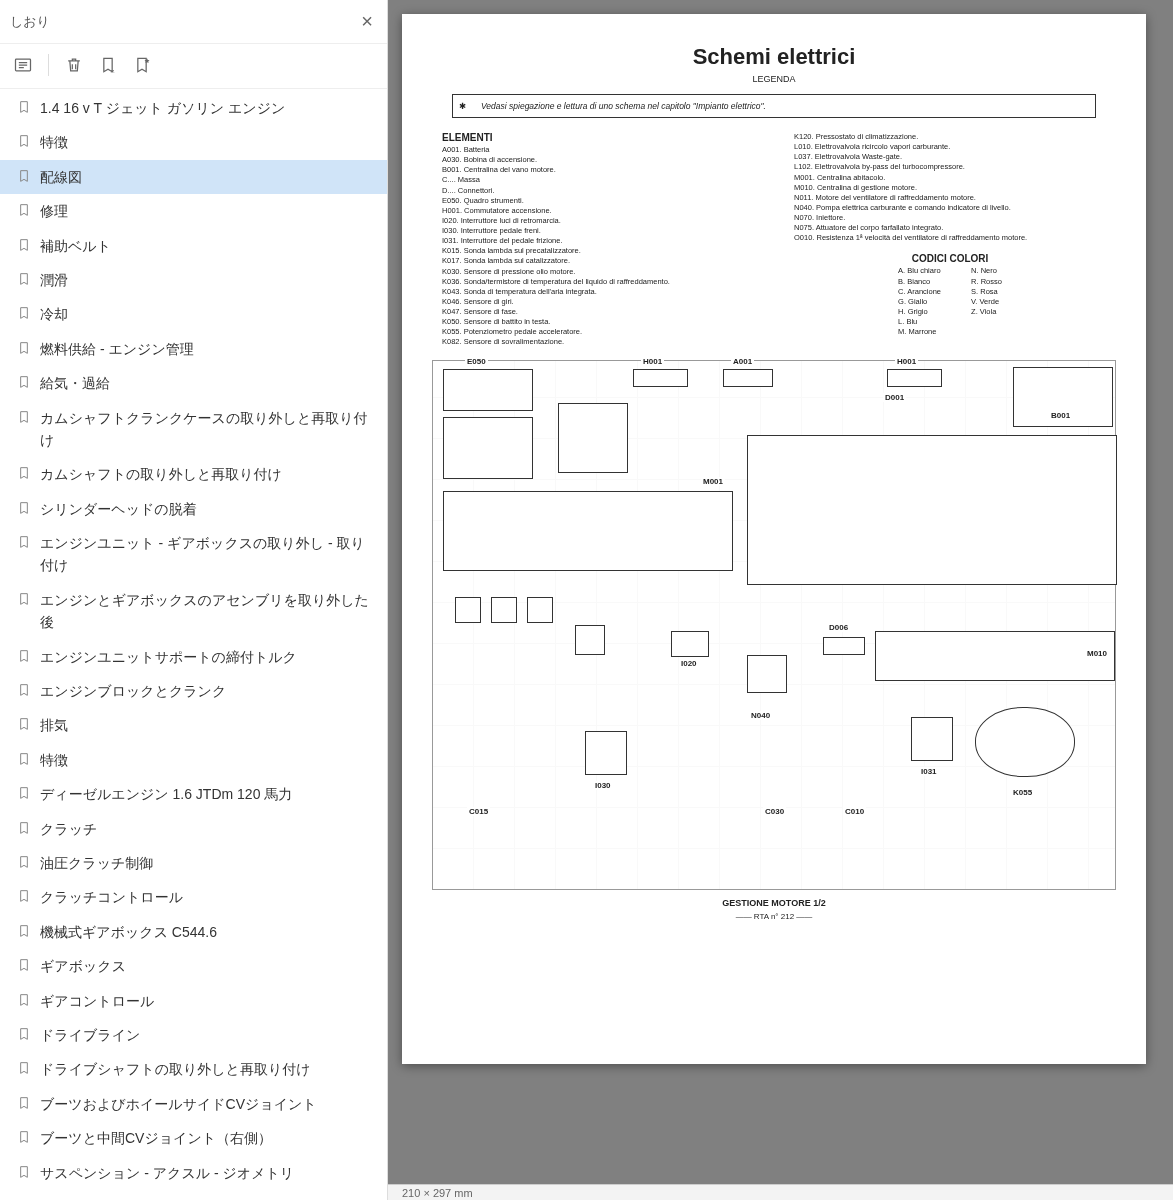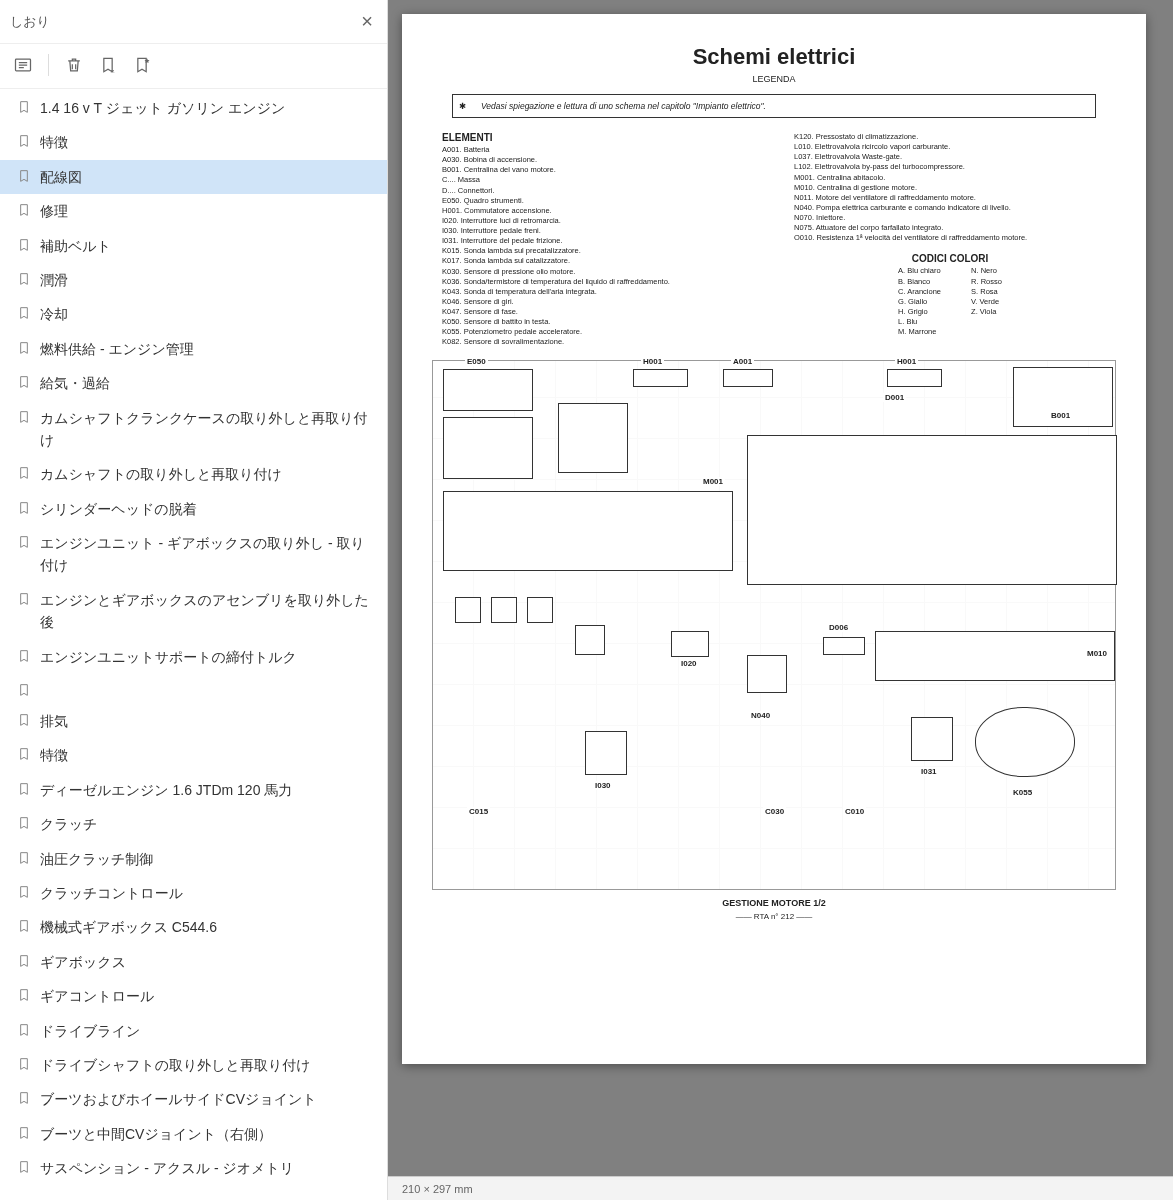--- a/index.html
+++ b/index.html
@@ -31,21 +31,21 @@
 .colors{margin-top:10px}
 .colors h3{text-align:center}
 .colors .grid{display:flex;gap:30px;justify-content:center;margin-top:2px}
 .colors .col p{font-size:7.5px;line-height:1.35}
 .diagram{border:1px solid #999;height:530px;margin-top:10px;position:relative;background:repeating-linear-gradient(0deg,transparent,transparent 40px,#f9f9f9 40px,#f9f9f9 41px),repeating-linear-gradient(90deg,transparent,transparent 40px,#f9f9f9 40px,#f9f9f9 41px)}
 .dia-lbl{position:absolute;font-size:8px;font-weight:700;background:#fff;padding:0 2px}
 .dia-box{position:absolute;border:1px solid #333;background:#fff}
 .dia-box.big{border:1.5px solid #333}
 .dia-caption{text-align:center;font-size:9px;font-weight:700;margin-top:8px}
 .dia-foot{text-align:center;font-size:8px;margin-top:4px}
-.statusbar{position:absolute;left:0;bottom:0;right:0;height:24px;background:#f3f3f3;color:#666;font-size:11px;display:flex;align-items:center;padding:0 14px;border-top:1px solid #ccc}
+.statusbar{position:absolute;left:0;bottom:0;right:0;height:16px;background:#f3f3f3;color:#666;font-size:11px;display:flex;align-items:center;padding:0 14px;border-top:1px solid #ccc}
 </style>
 </head>
 <body>
 
 <div class="app">
   <aside class="sidebar">
     <div class="sb-head">
       <span>しおり</span>
       <span class="close">×</span>
     </div>
@@ -163,20 +163,21 @@
         <div class="bm-item">
           <svg viewBox="0 0 24 24">
             <path d="M7 4h10v16l-5-3-5 3z"></path>
           </svg>
           <span>エンジンユニットサポートの締付トルク</span>
         </div>
         <div class="bm-item">
           <svg viewBox="0 0 24 24">
             <path d="M7 4h10v16l-5-3-5 3z"></path>
           </svg>
+          <span>エンジンブロックとクランク</span>
         </div>
         <div class="bm-item">
           <svg viewBox="0 0 24 24">
             <path d="M7 4h10v16l-5-3-5 3z"></path>
           </svg>
           <span>排気</span>
         </div>
         <div class="bm-item">
           <svg viewBox="0 0 24 24">
             <path d="M7 4h10v16l-5-3-5 3z"></path>

